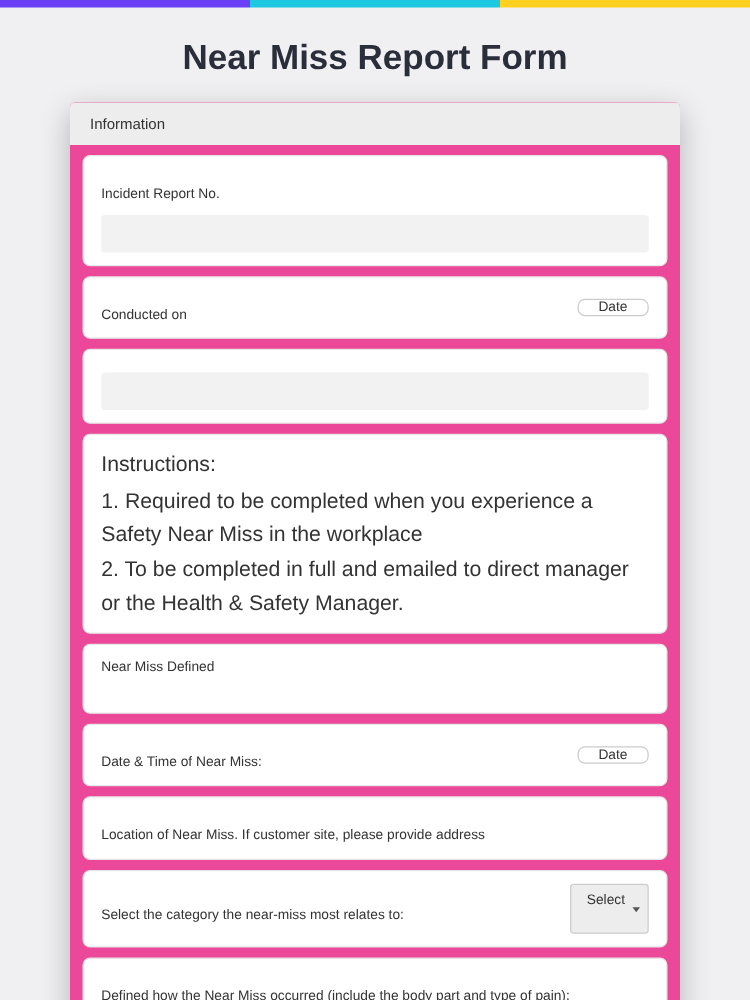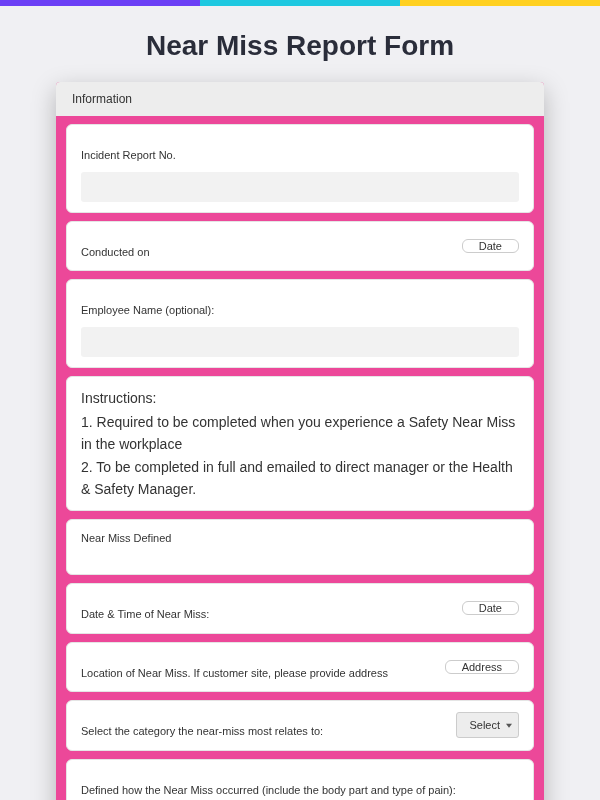--- a/index.html
+++ b/index.html
@@ -80,38 +80,38 @@
       border-radius: 6px;
       padding: 0 16px;
       font-size: 11px;
       color: #333;
       cursor: pointer;
     }
     .btn-gray {
       border: 1px solid #ccc;
       background: #ededed;
       border-radius: 3px;
-      padding: 6px 18px 6px 12px;
+      padding: 6px 18px 20px 12px;
       font-size: 11px;
       color: #333;
       cursor: pointer;
       position: relative;
     }
     .btn-gray::after {
       content: '';
       position: absolute;
       right: 6px;
       top: 50%;
       transform: translateY(-30%);
       border-left: 3px solid transparent;
       border-right: 3px solid transparent;
       border-top: 4px solid #555;
     }
     .instructions p {
-      font-size: 14px;
+      font-size: 17px;
       color: #333;
       line-height: 1.6;
     }
     .instructions .lead {
       margin-bottom: 2px;
     }
     .defined p {
       font-size: 11px;
       color: #333;
       line-height: 1.6;
@@ -141,21 +141,20 @@
     </div>
 
     <div class="field-block">
       <div class="field-row">
         <div class="field-label">Conducted on</div>
         <button class="btn-outline">Date</button>
       </div>
     </div>
 
     <div class="field-block">
-      <div class="field-label">Employee Name (optional):</div>
       <input type="text" class="text-input" style="">
     </div>
 
     <div class="field-block instructions">
       <p class="lead">Instructions:</p>
       <p>1. Required to be completed when you experience a Safety Near Miss in the workplace</p>
       <p>2. To be completed in full and emailed to direct manager or the Health &amp; Safety Manager.</p>
     </div>
 
     <div class="field-block defined">
@@ -165,21 +164,20 @@
     <div class="field-block">
       <div class="field-row">
         <div class="field-label">Date &amp; Time of Near Miss:</div>
         <button class="btn-outline">Date</button>
       </div>
     </div>
 
     <div class="field-block">
       <div class="field-row">
         <div class="field-label">Location of Near Miss. If customer site, please provide address</div>
-        <button class="btn-outline">Address</button>
       </div>
     </div>
 
     <div class="field-block">
       <div class="field-row">
         <div class="field-label">Select the category the near-miss most relates to:</div>
         <button class="btn-gray">Select</button>
       </div>
     </div>
 

